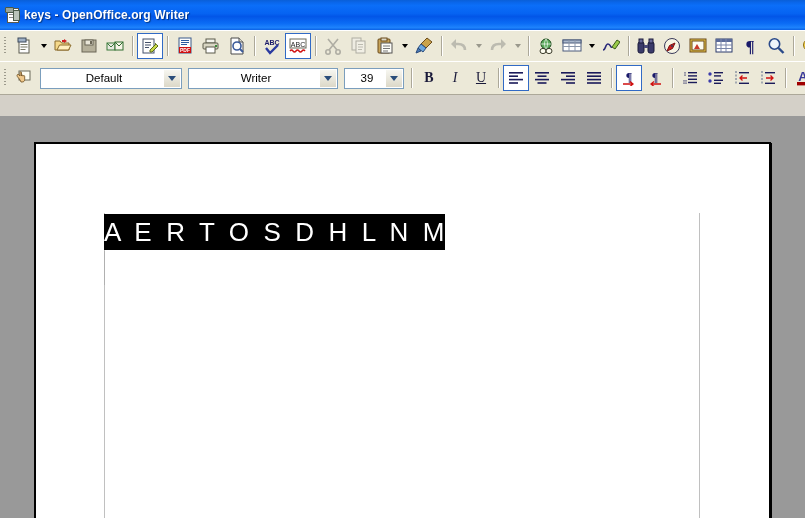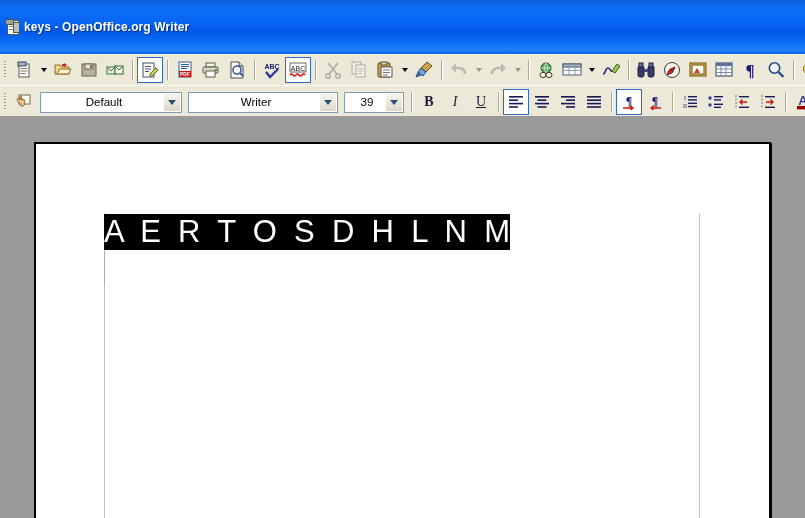--- a/index.html
+++ b/index.html
@@ -8,21 +8,21 @@
     font-family:"Liberation Sans",sans-serif;
     background:#d4d0c8;
     -webkit-font-smoothing:none;
   }
   #app{position:relative;width:805px;height:518px;overflow:hidden;}
 
   
   .titlebar{
     height:22px;
     background:linear-gradient(to bottom,#0a5fd8 0%,#0a66ea 8%,#0b6ef8 18%,#0663f2 45%,#0256e8 55%,#0b6cf5 78%,#1d82fc 92%,#0a60e4 100%);
-    display:flex;align-items:center;padding:16px 2px;
+    display:flex;align-items:center;padding:4px 2px;
     position:relative;
   }
   .titlebar-icon{
     width:16px;height:16px;margin:0 4px 0 2px;position:relative;flex:0 0 auto;
   }
   .ti-doc{position:absolute;left:3px;top:1px;width:10px;height:13px;background:#fff;border:1px solid #5a5a4a;}
   .ti-doc:after{content:"";position:absolute;left:1px;top:2px;width:7px;height:1px;
     box-shadow:0 0 0 0 #888,0 3px 0 0 #888,0 6px 0 0 #888;background:#888;}
   .ti-clip{position:absolute;left:1px;top:0px;width:7px;height:4px;background:#9aa49a;border:1px solid #4a5a4a;border-radius:1px;}
   .ti-fold{position:absolute;right:0px;top:3px;width:5px;height:9px;background:#b9c3b9;border:1px solid #4a5a4a;}
@@ -120,21 +120,21 @@
   .textbound{
     position:absolute;left:69px;top:70px;right:70px;bottom:-40px;
     border:1px solid #c0c0c0;border-top:none;
   }
   .selline{
     position:absolute;left:69px;top:71px;height:36px;
     background:#000;display:flex;align-items:center;white-space:pre;
     overflow:hidden;
   }
   .selline span{
-    color:#fff;font-size:31px;font-family:"Liberation Sans",sans-serif;
+    color:#fff;font-size:26px;font-family:"Liberation Sans",sans-serif;
     letter-spacing:0px;line-height:30px;
   }
   .caret{
     position:absolute;left:69px;top:108px;width:1px;height:34px;background:#b0b0b0;
   }
 </style>
 </head>
 <body>
 
 <div id="app">

